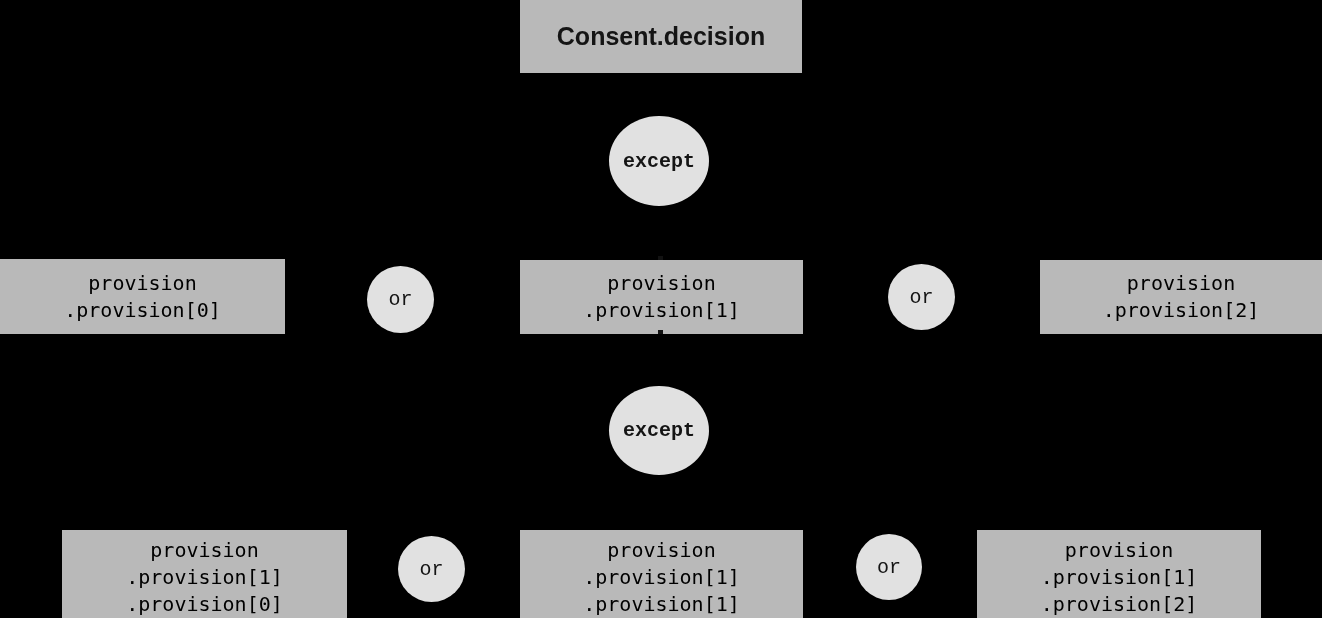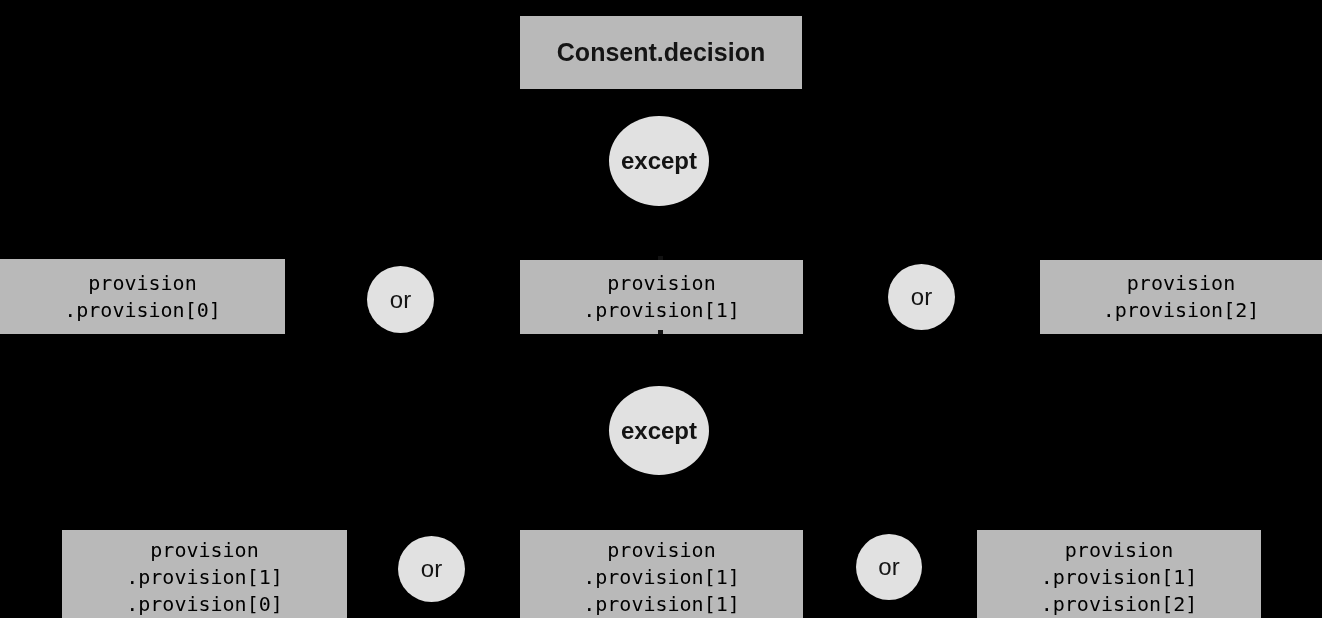--- a/index.html
+++ b/index.html
@@ -33,33 +33,33 @@
     font-size: 25px;
     color: #141414;
   }
   .circle {
     position: absolute;
     background: #e1e1e1;
     border-radius: 50%;
     display: flex;
     align-items: center;
     justify-content: center;
-    font-family: Liberation Sans, sans-serif;
-    font-size: 24px;
+    font-family: Liberation Mono, monospace;
+    font-size: 20px;
     color: #141414;
   }
   .except { font-weight: bold; }
   .dot {
     position: absolute;
     width: 5px; height: 4px;
     background: #121212;
   }
 
   
-  #root    { left: 520px;  top: 0;     width: 282px; height: 73px; margin-top: 16px; }
+  #root    { left: 520px;  top: 0;     width: 282px; height: 73px; }
   #except1 { left: 609px;  top: 116px; width: 100px; height: 90px; }
   #b10     { left: 0;      top: 259px; width: 285px; height: 75px; }
   #or1     { left: 367px;  top: 266px; width: 67px;  height: 67px; }
   #b11     { left: 520px;  top: 260px; width: 283px; height: 74px; }
   #or2     { left: 888px;  top: 264px; width: 67px;  height: 66px; }
   #b12     { left: 1040px; top: 260px; width: 282px; height: 74px; }
   #except2 { left: 609px;  top: 386px; width: 100px; height: 89px; }
   #b20     { left: 62px;   top: 530px; width: 285px; height: 94px; }
   #or3     { left: 398px;  top: 536px; width: 67px;  height: 66px; }
   #b21     { left: 520px;  top: 530px; width: 283px; height: 94px; }

